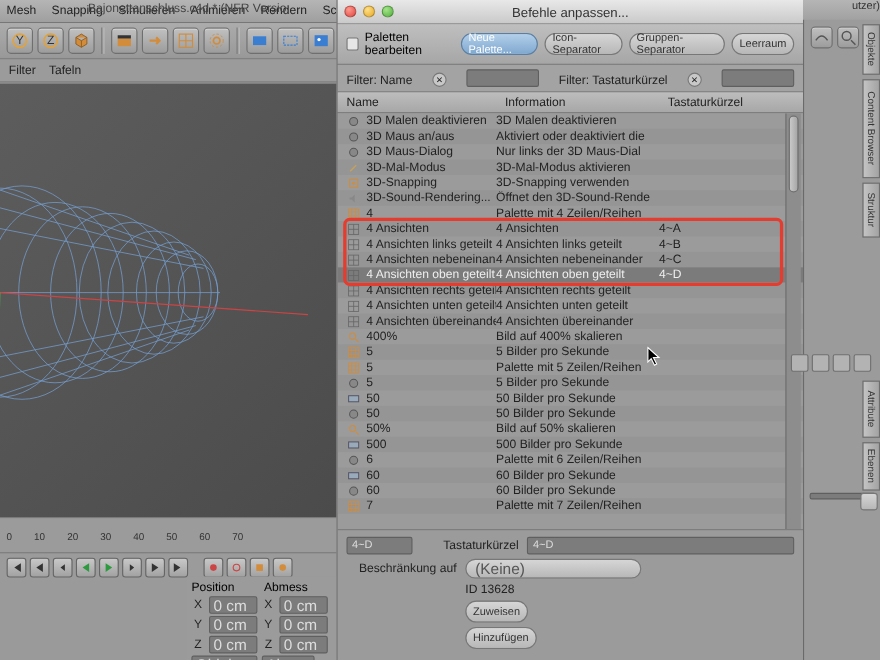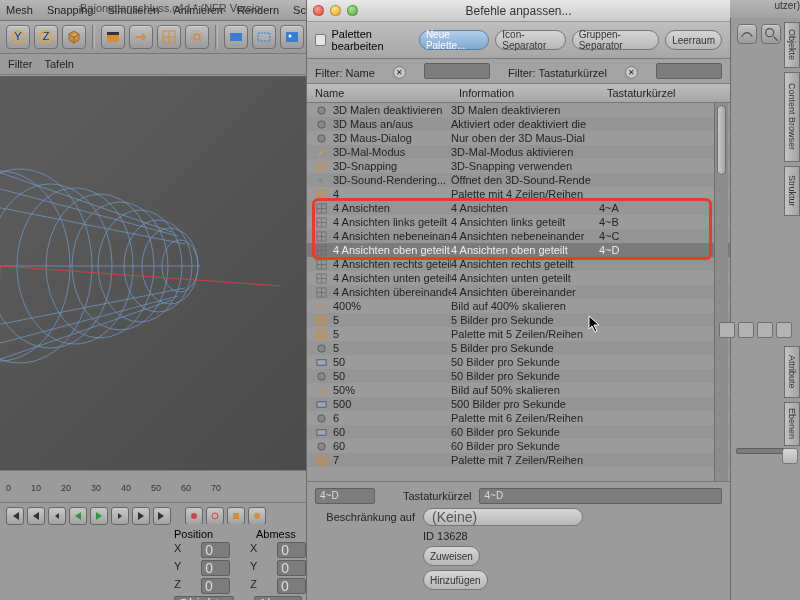--- a/index.html
+++ b/index.html
@@ -11,21 +11,21 @@
 .tbtn svg{width:16px;height:16px}
 .sep{width:3px;height:24px;border-left:1px solid #7a7a7a;border-right:1px solid #bbb;margin:0 2px}
 .secondary-bar{display:flex;gap:12px;padding:4px 8px;background:#9b9b9b;border-bottom:1px solid #7a7a7a;color:#222}
 .viewport{position:absolute;left:0;top:76px;width:306px;height:394px;background:linear-gradient(135deg,#5d5d5d,#4b4b4b);overflow:hidden}
 .viewport svg{position:absolute;left:-60px;top:60px}
 .timeline{position:absolute;left:0;top:470px;width:306px;height:34px;background:#9b9b9b;border-top:1px solid #7a7a7a;display:flex;align-items:center;padding:0 6px}
 .tick{font-size:9px;color:#333;margin-right:20px}
 .playback{position:absolute;left:0;top:502px;width:306px;height:26px;background:#9b9b9b;display:flex;align-items:center;gap:3px;padding:0 6px;border-top:1px solid #7a7a7a}
 .pbtn{width:18px;height:18px;background:linear-gradient(#c8c8c8,#a2a2a2);border:1px solid #666;border-radius:3px;display:flex;align-items:center;justify-content:center}
 .coords{position:absolute;left:170px;top:524px;width:140px;padding:4px;background:#9b9b9b;font-size:10px}
-.coords-row{display:flex;align-items:flex-start;gap:20px;margin-bottom:2px}
+.coords-row{display:flex;align-items:center;gap:4px;margin-bottom:2px}
 .coords-row .lbl{width:12px;text-align:center;color:#222}
 .coords-row .fld{width:44px;height:16px;background:#7c7c7c;border:1px solid #5f5f5f;border-radius:2px;color:#ddd;font-size:14px;padding:0 3px;line-height:14px}
 .dialog{position:absolute;left:306px;top:0;width:424px;height:600px;background:#9b9b9b;border-left:1px solid #6a6a6a;display:flex;flex-direction:column}
 .titlebar{height:22px;background:linear-gradient(#e8e8e8,#cacaca);display:flex;align-items:center;padding:0 6px;border-bottom:1px solid #999}
 .traffic{display:flex;gap:6px;margin-right:auto}
 .dot{width:11px;height:11px;border-radius:50%;border:1px solid rgba(0,0,0,.25)}
 .dot.r{background:radial-gradient(circle at 35% 30%,#ff9a8f,#e0443e)}
 .dot.y{background:radial-gradient(circle at 35% 30%,#ffe08a,#e5a823)}
 .dot.g{background:radial-gradient(circle at 35% 30%,#a7e58c,#4eae3a)}
 .title{position:absolute;left:0;right:0;text-align:center;font-size:12px;color:#333;pointer-events:none}
@@ -355,21 +355,21 @@
         <span class="i">Aktiviert oder deaktiviert die</span>
         <span class="k"></span>
       </div>
       <div class="row">
         <span class="ic">
           <svg viewBox="0 0 12 12">
             <circle cx="6" cy="6" r="4" fill="#888" stroke="#555"></circle>
           </svg>
         </span>
         <span class="n">3D Maus-Dialog</span>
-        <span class="i">Nur oben der 3D Maus-Dial</span>
+        <span class="i">Nur links der 3D Maus-Dial</span>
         <span class="k"></span>
       </div>
       <div class="row">
         <span class="ic">
           <svg viewBox="0 0 12 12">
             <path d="M2 9 L8 3 L9 4 L3 10 Z" fill="#c7a05a"></path>
           </svg>
         </span>
         <span class="n">3D-Mal-Modus</span>
         <span class="i">3D-Mal-Modus aktivieren</span>

